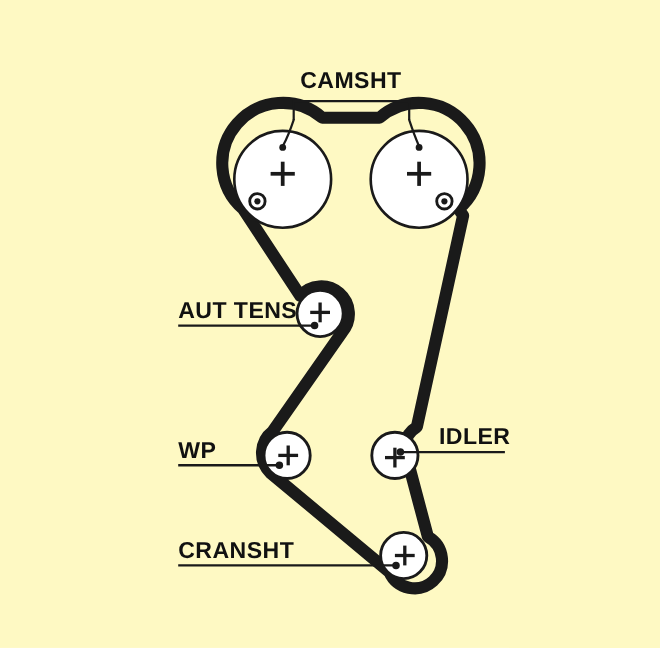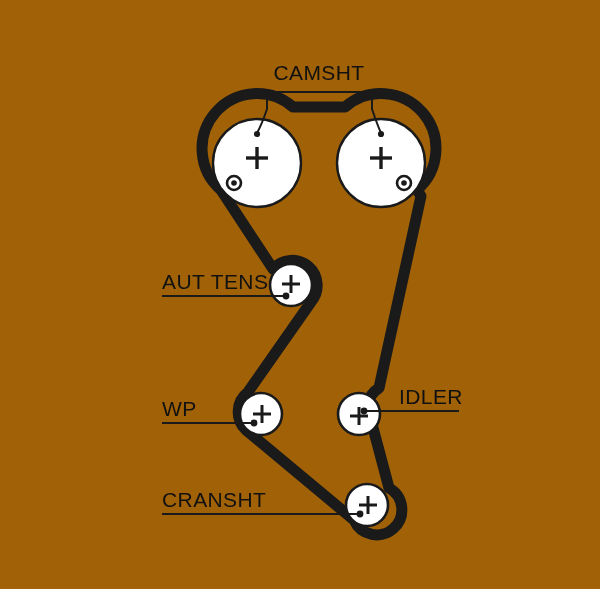--- a/index.html
+++ b/index.html
@@ -11,21 +11,22 @@
   body {
     width: 600px;
     height: 589px;
     font-family: "Liberation Sans", sans-serif;
     overflow: hidden;
   }
   #diagram-root {
     position: relative;
     width: 600px;
     height: 589px;
-    background: #a16207;
+    background: #fef9c3;
+    font-weight: bold;
   }
   svg.diagram-canvas {
     display: block;
     width: 600px;
     height: 589px;
   }
   .belt-path {
     fill: none;
     stroke: #1a1a1a;
     stroke-width: 11;

